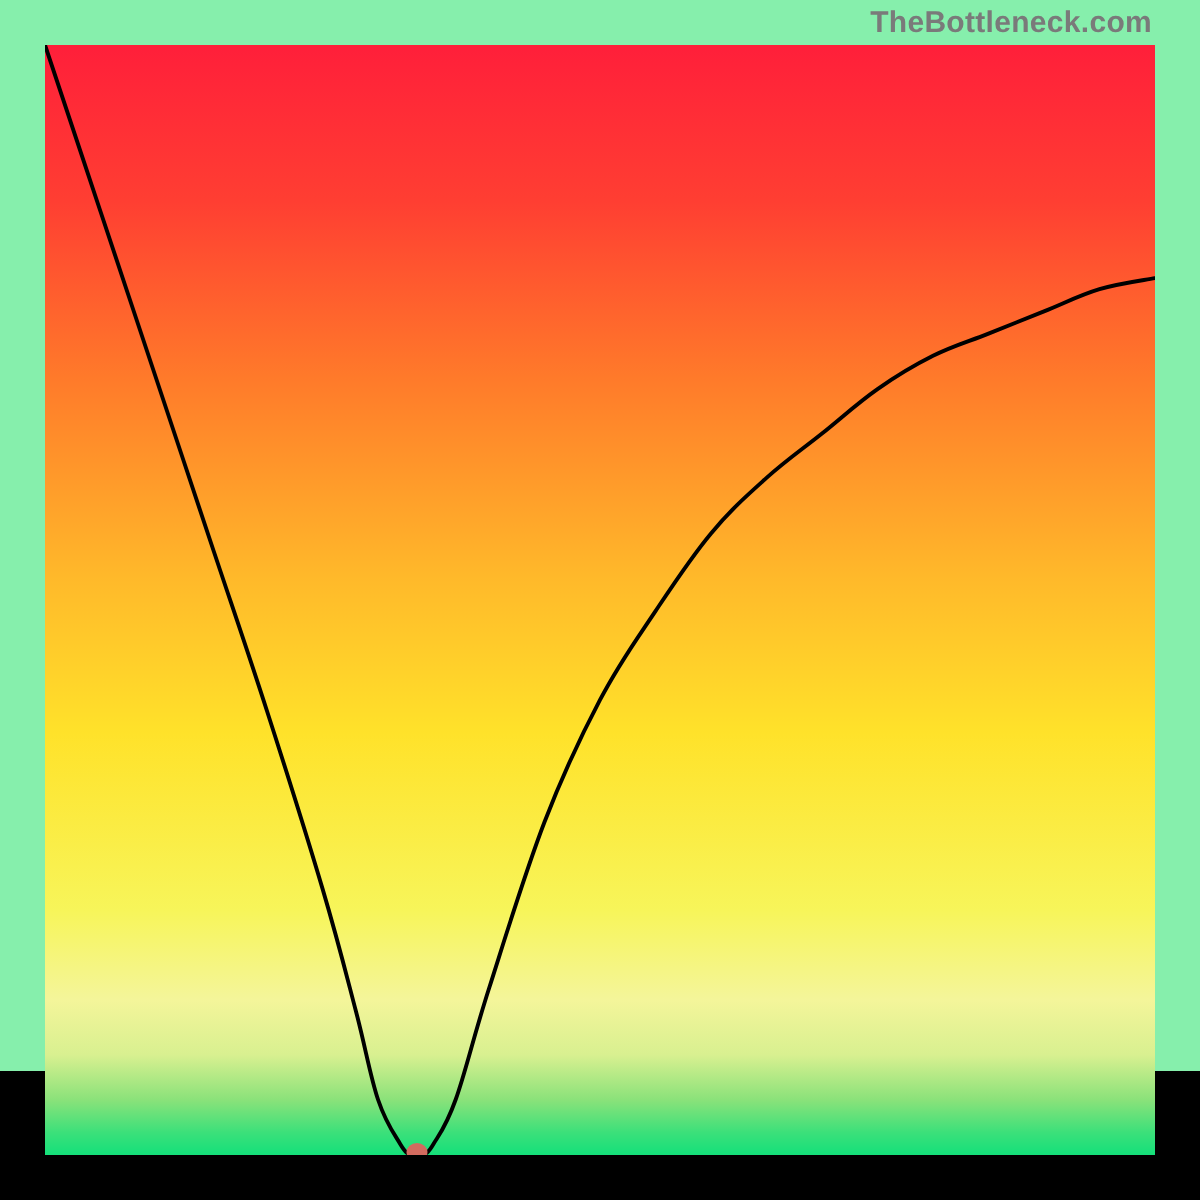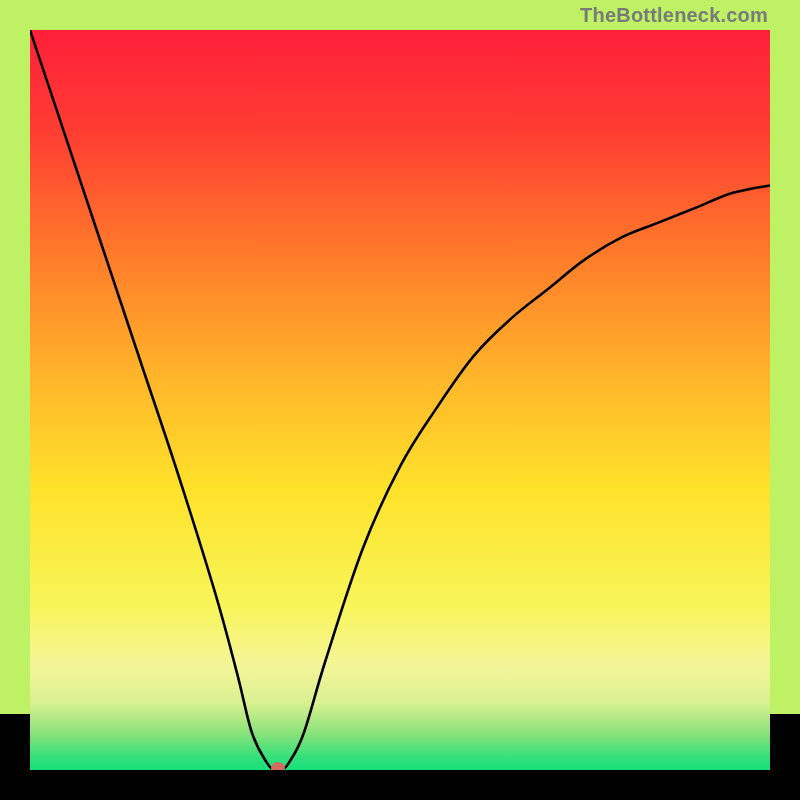--- a/index.html
+++ b/index.html
@@ -7,21 +7,21 @@
     padding: 0;
     width: 800px;
     height: 800px;
     background: #000;
     overflow: hidden;
   }
   .stage {
     position: relative;
     width: 800px;
     height: 714px;
-    background: #bef264;
+    background: #86efac;
   }
   .plot-area {
     position: absolute;
     left: 30px;
     top: 30px;
     width: 740px;
     height: 740px;
     overflow: hidden;
   }
   .gradient {

